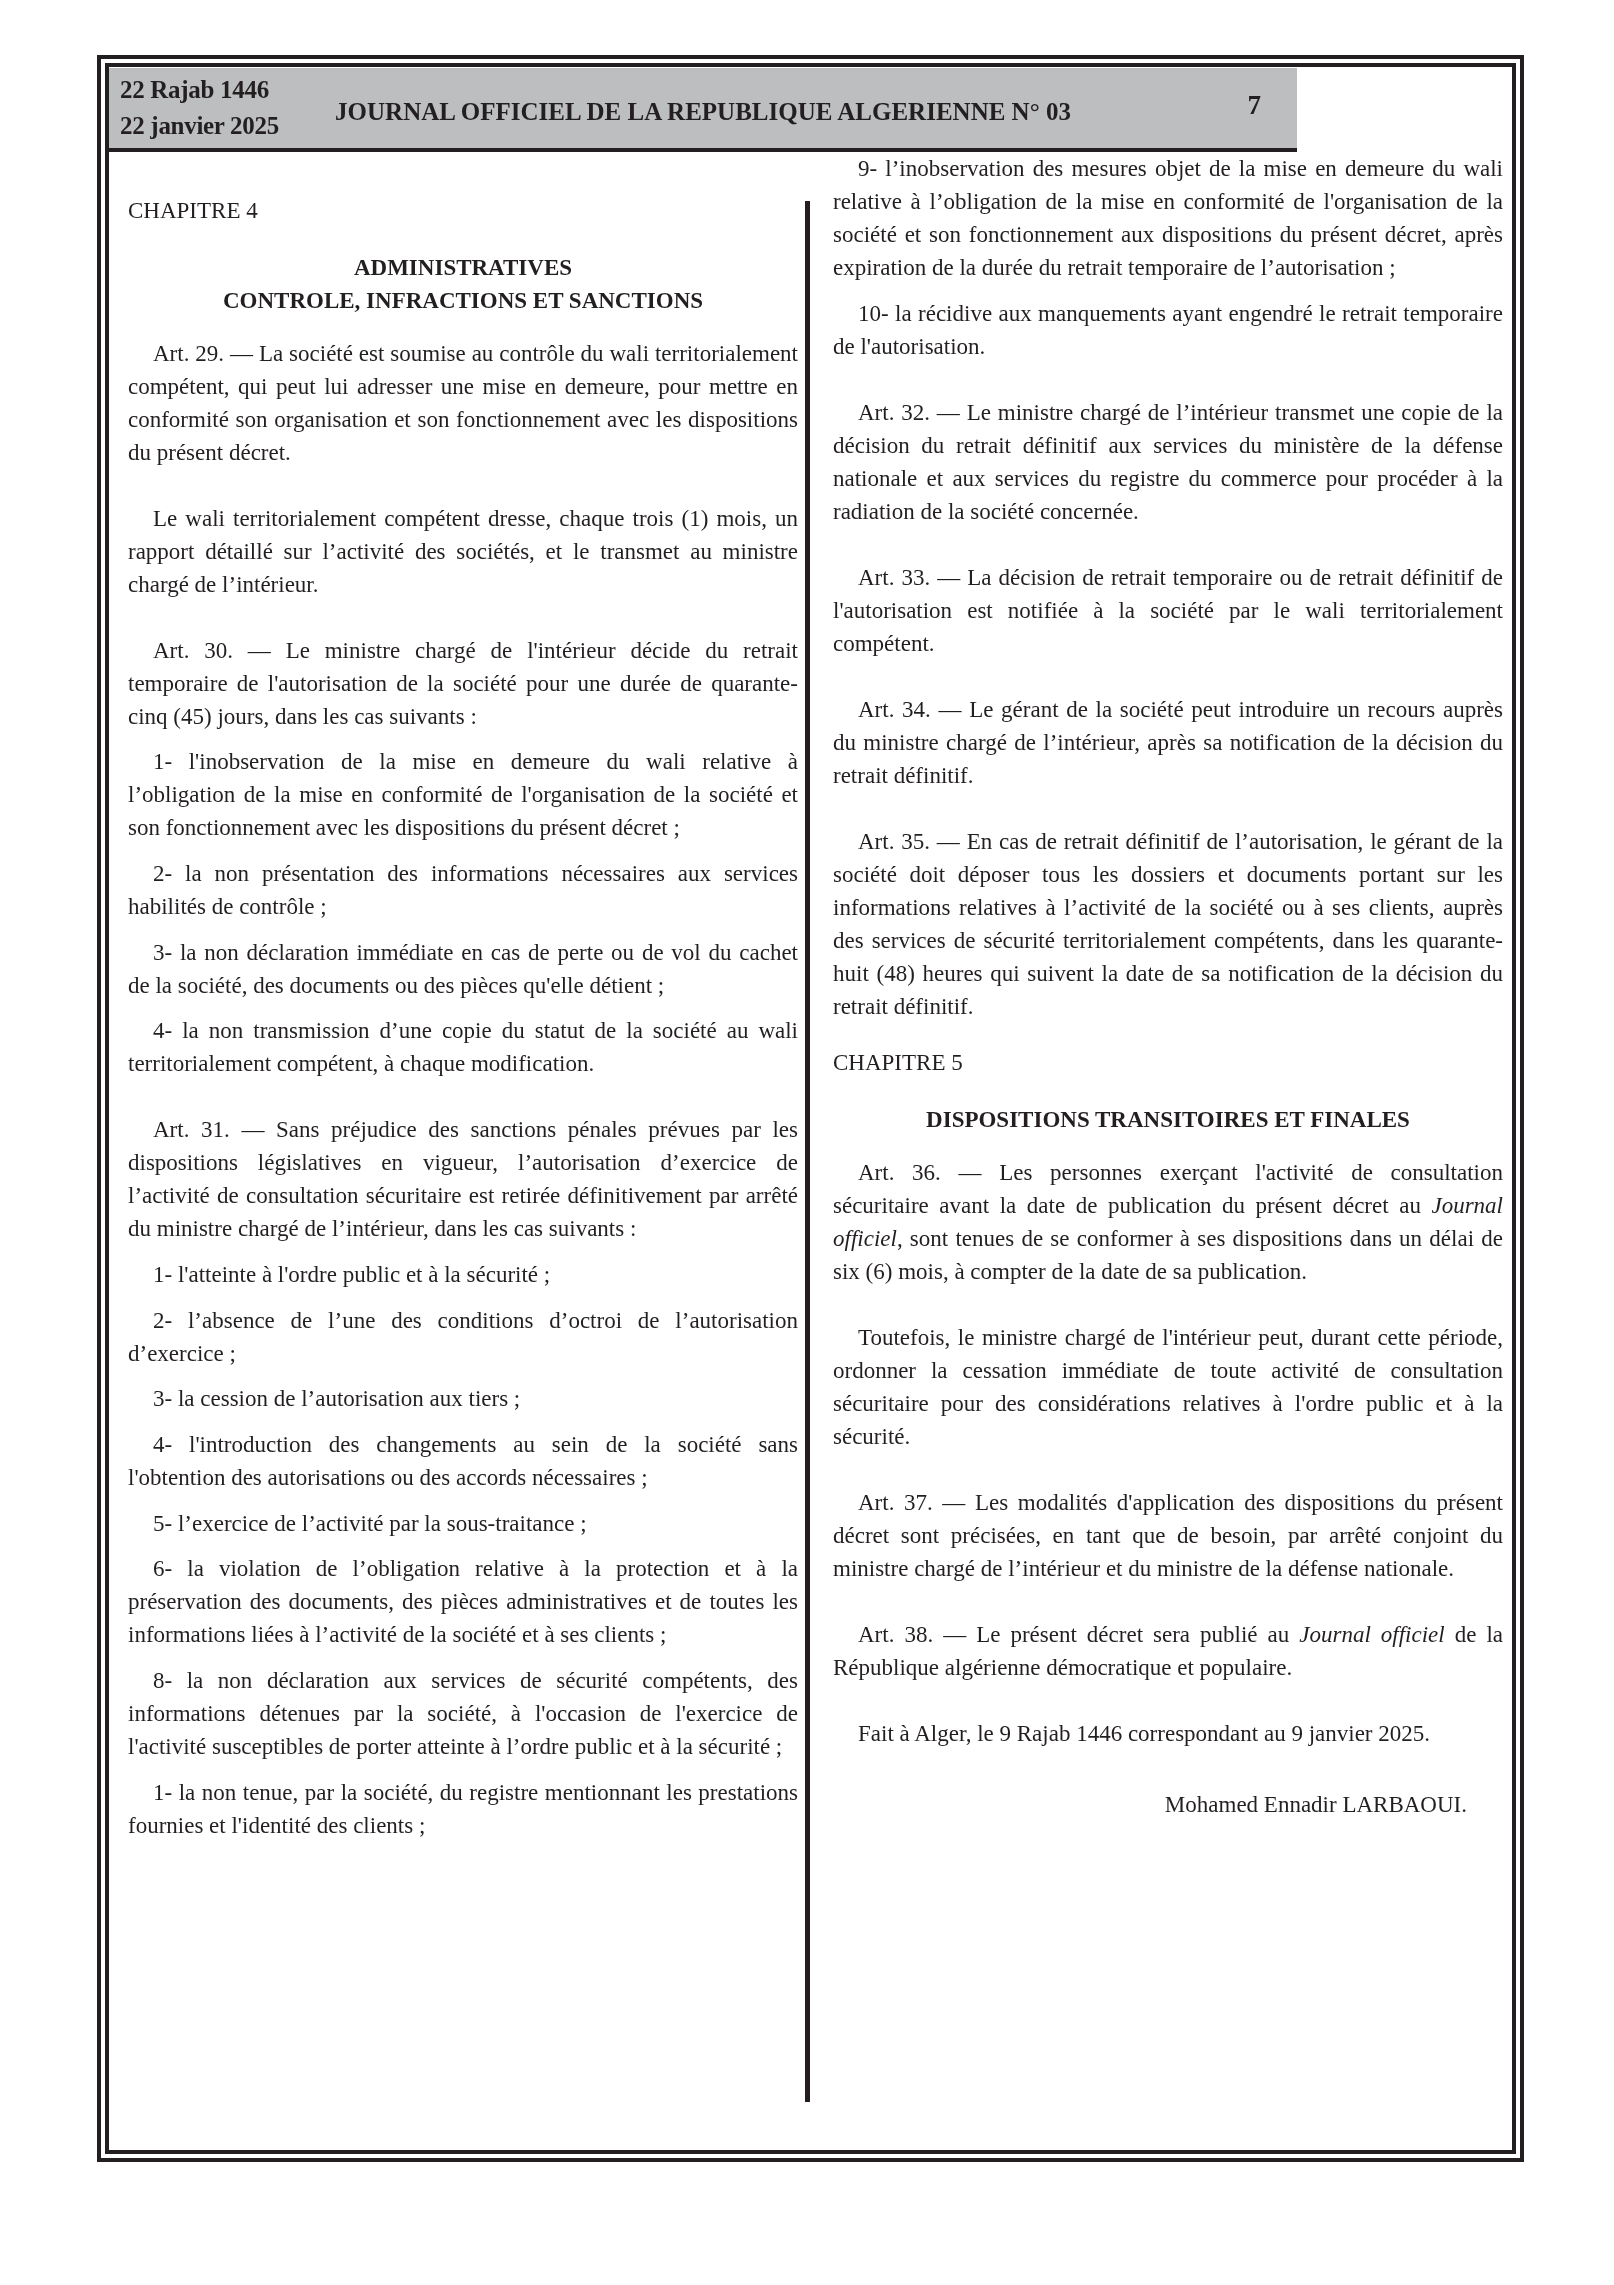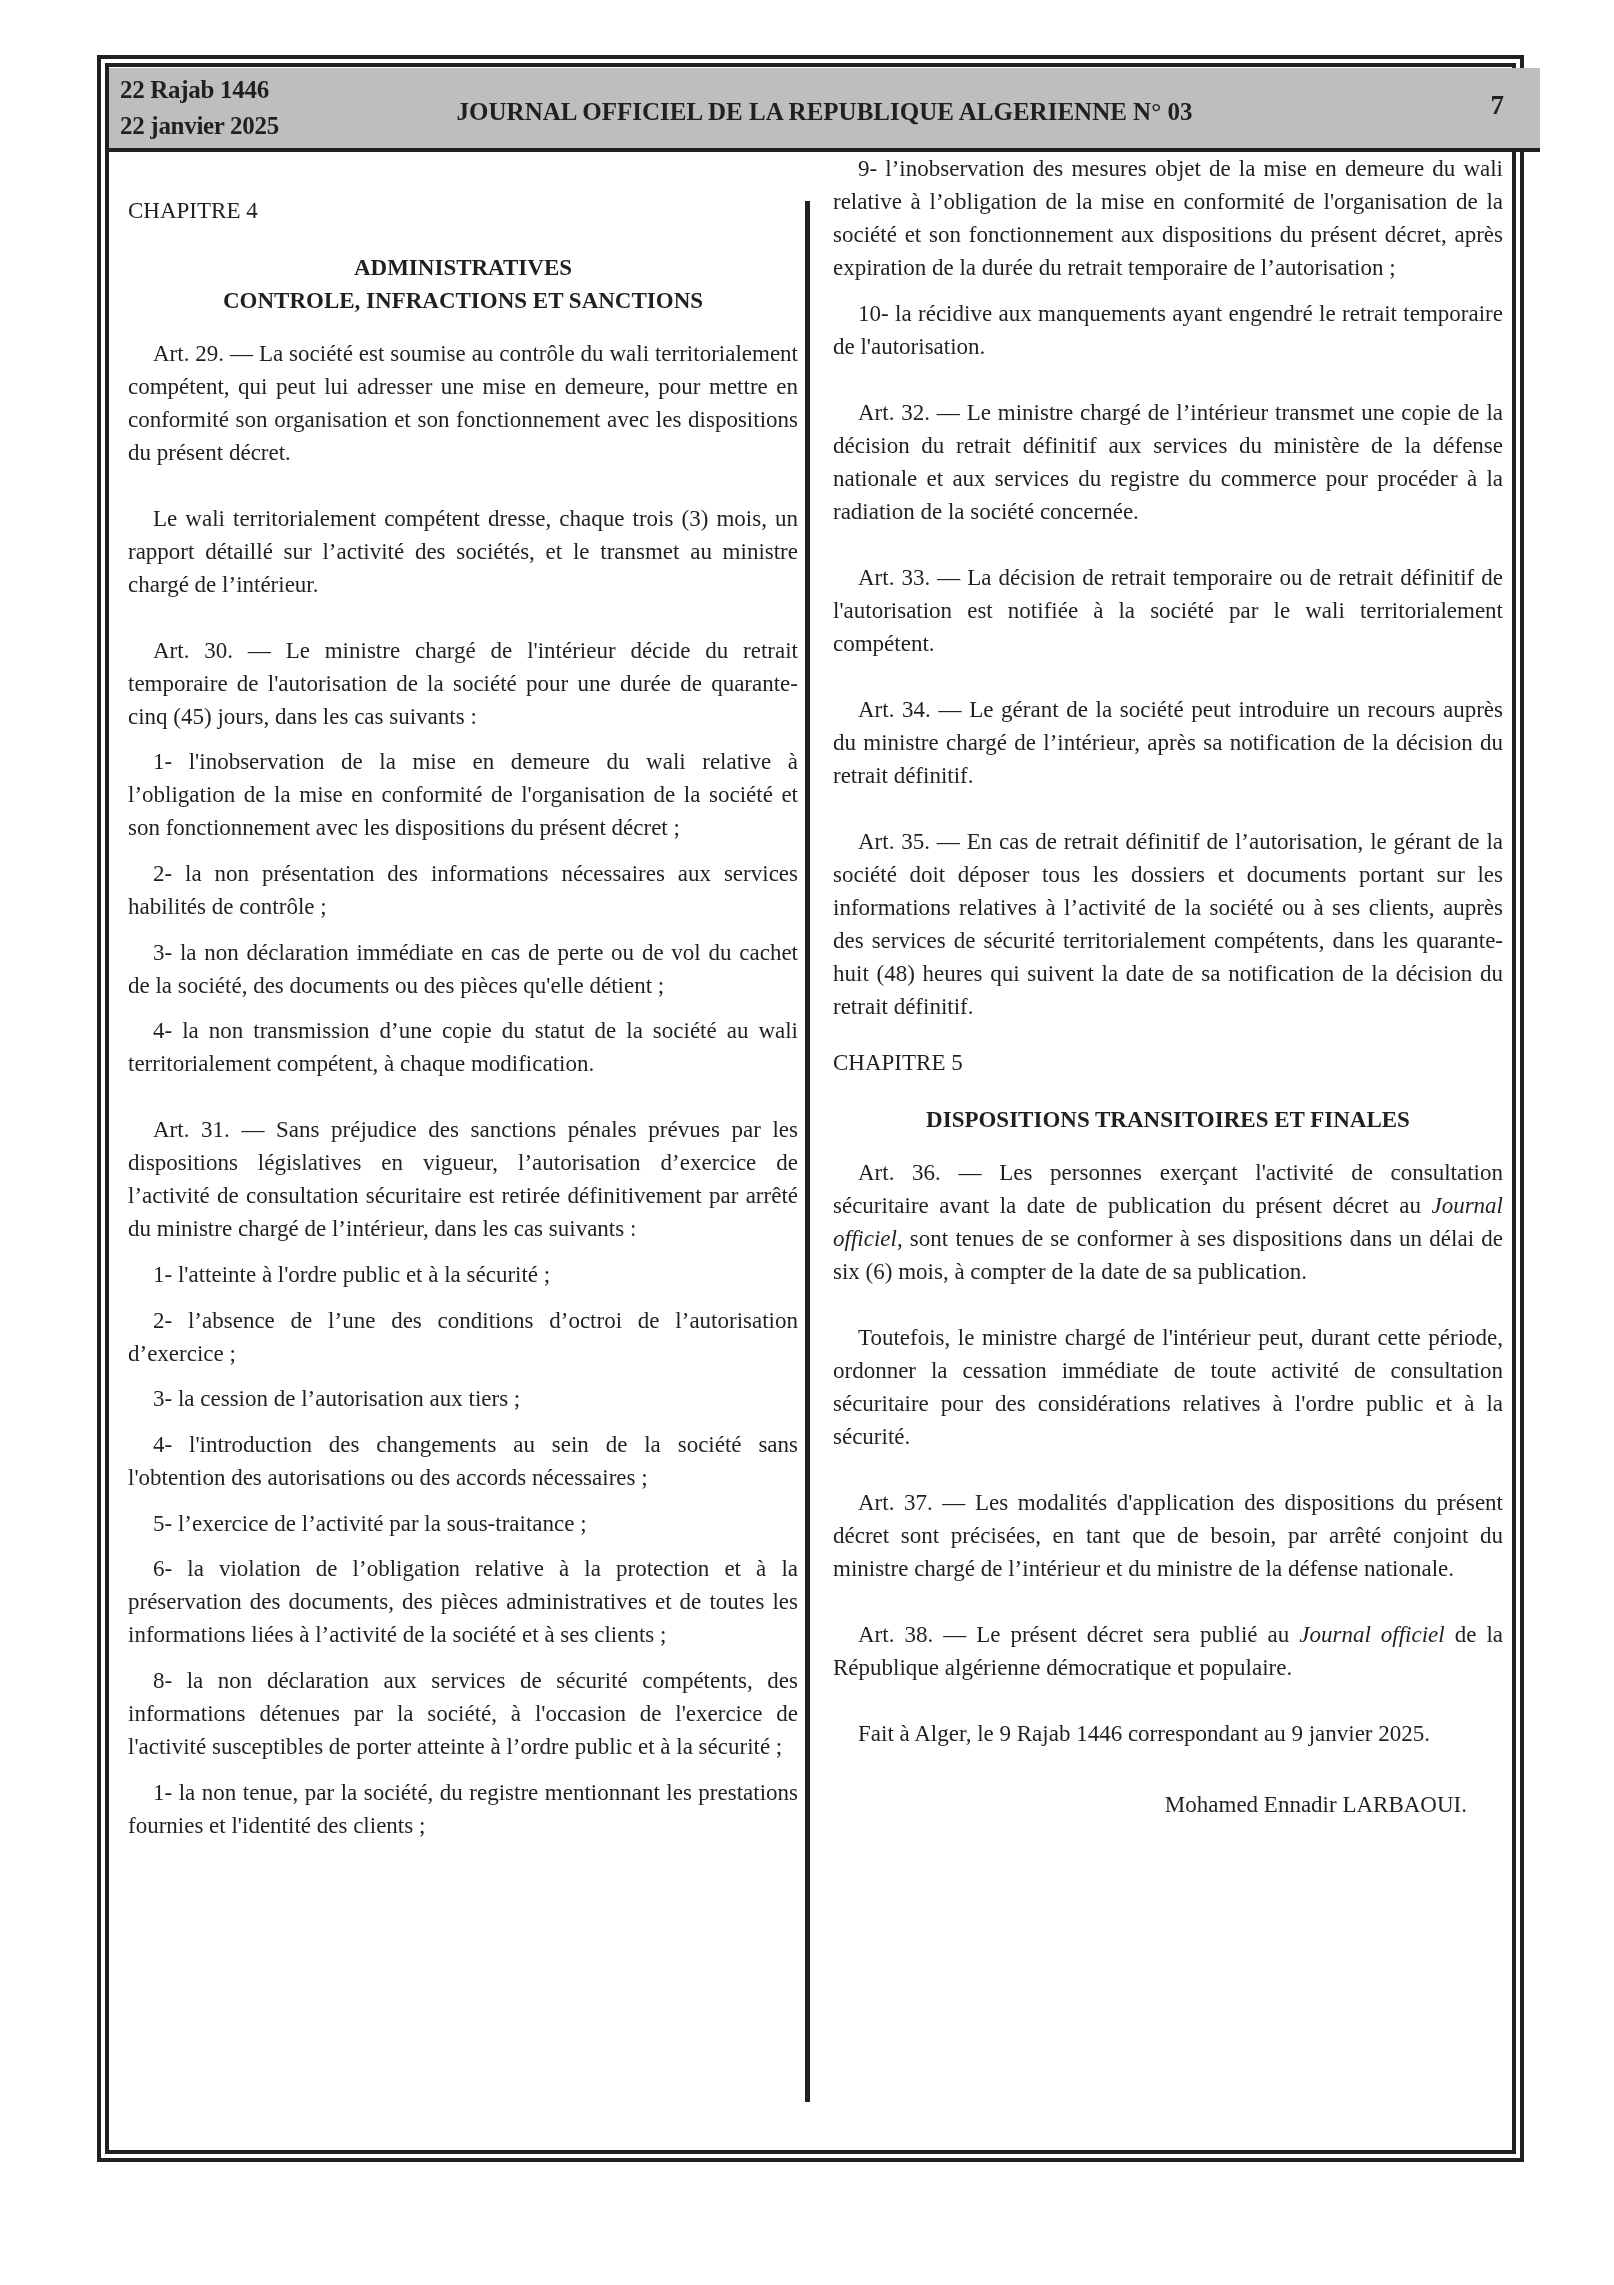--- a/index.html
+++ b/index.html
@@ -10,21 +10,21 @@
   }
   .frame-outer {
     position: absolute; left: 97px; top: 55px; width: 1427px; height: 2107px;
     border: 4.5px solid #231f20; box-sizing: border-box;
   }
   .frame-inner {
     position: absolute; left: 105px; top: 63px; width: 1411px; height: 2091px;
     border: 4.5px solid #231f20; box-sizing: border-box;
   }
   .header {
-    position: absolute; left: 109px; top: 68px; width: 1431px; height: 80px;
+    position: absolute; left: 109px; top: 68px; width: 1188px; height: 80px;
     background: #bcbec0; border-bottom: 4.5px solid #231f20;
   }
   .header .dates {
     position: absolute; left: 11px; top: 3.6px;
     font-weight: bold; font-size: 25px; line-height: 36px; letter-spacing: -0.3px;
   }
   .header .title {
     position: absolute; left: 0; right: 0; top: 22px; text-align: center;
     font-weight: bold; font-size: 25px; letter-spacing: 0px; margin-top: 8px;
   }
@@ -69,21 +69,21 @@
 
 <div class="col left">
   <div style="height:31px"></div>
   <p class="chap">CHAPITRE 4</p>
   <div style="height:23.5px"></div>
   <p class="chap-title">ADMINISTRATIVES</p>
   <p class="chap-title">CONTROLE, INFRACTIONS ET SANCTIONS</p>
   <div style="height:20px"></div>
   <p>Art. 29. — La société est soumise au contrôle du wali territorialement compétent, qui peut lui adresser une mise en demeure, pour mettre en conformité son organisation et son fonctionnement avec les dispositions du présent décret.</p>
   <div class="gap-m"></div>
-  <p>Le wali territorialement compétent dresse, chaque trois (3) mois, un rapport détaillé sur l’activité des sociétés, et le transmet au ministre chargé de l’intérieur.</p>
+  <p>Le wali territorialement compétent dresse, chaque trois (1) mois, un rapport détaillé sur l’activité des sociétés, et le transmet au ministre chargé de l’intérieur.</p>
   <div class="gap-m"></div>
   <p>Art. 30. — Le ministre chargé de l'intérieur décide du retrait temporaire de l'autorisation de la société pour une durée de quarante-cinq (45) jours, dans les cas suivants :</p>
   <div class="gap-s"></div>
   <p>1- l'inobservation de la mise en demeure du wali relative à l’obligation de la mise en conformité de l'organisation de la société et son fonctionnement avec les dispositions du présent décret ;</p>
   <div class="gap-s"></div>
   <p>2- la non présentation des informations nécessaires aux services habilités de contrôle ;</p>
   <div class="gap-s"></div>
   <p>3- la non déclaration immédiate en cas de perte ou de vol du cachet de la société, des documents ou des pièces qu'elle détient ;</p>
   <div class="gap-s"></div>
   <p>4- la non transmission d’une copie du statut de la société au wali territorialement compétent, à chaque modification.</p>

